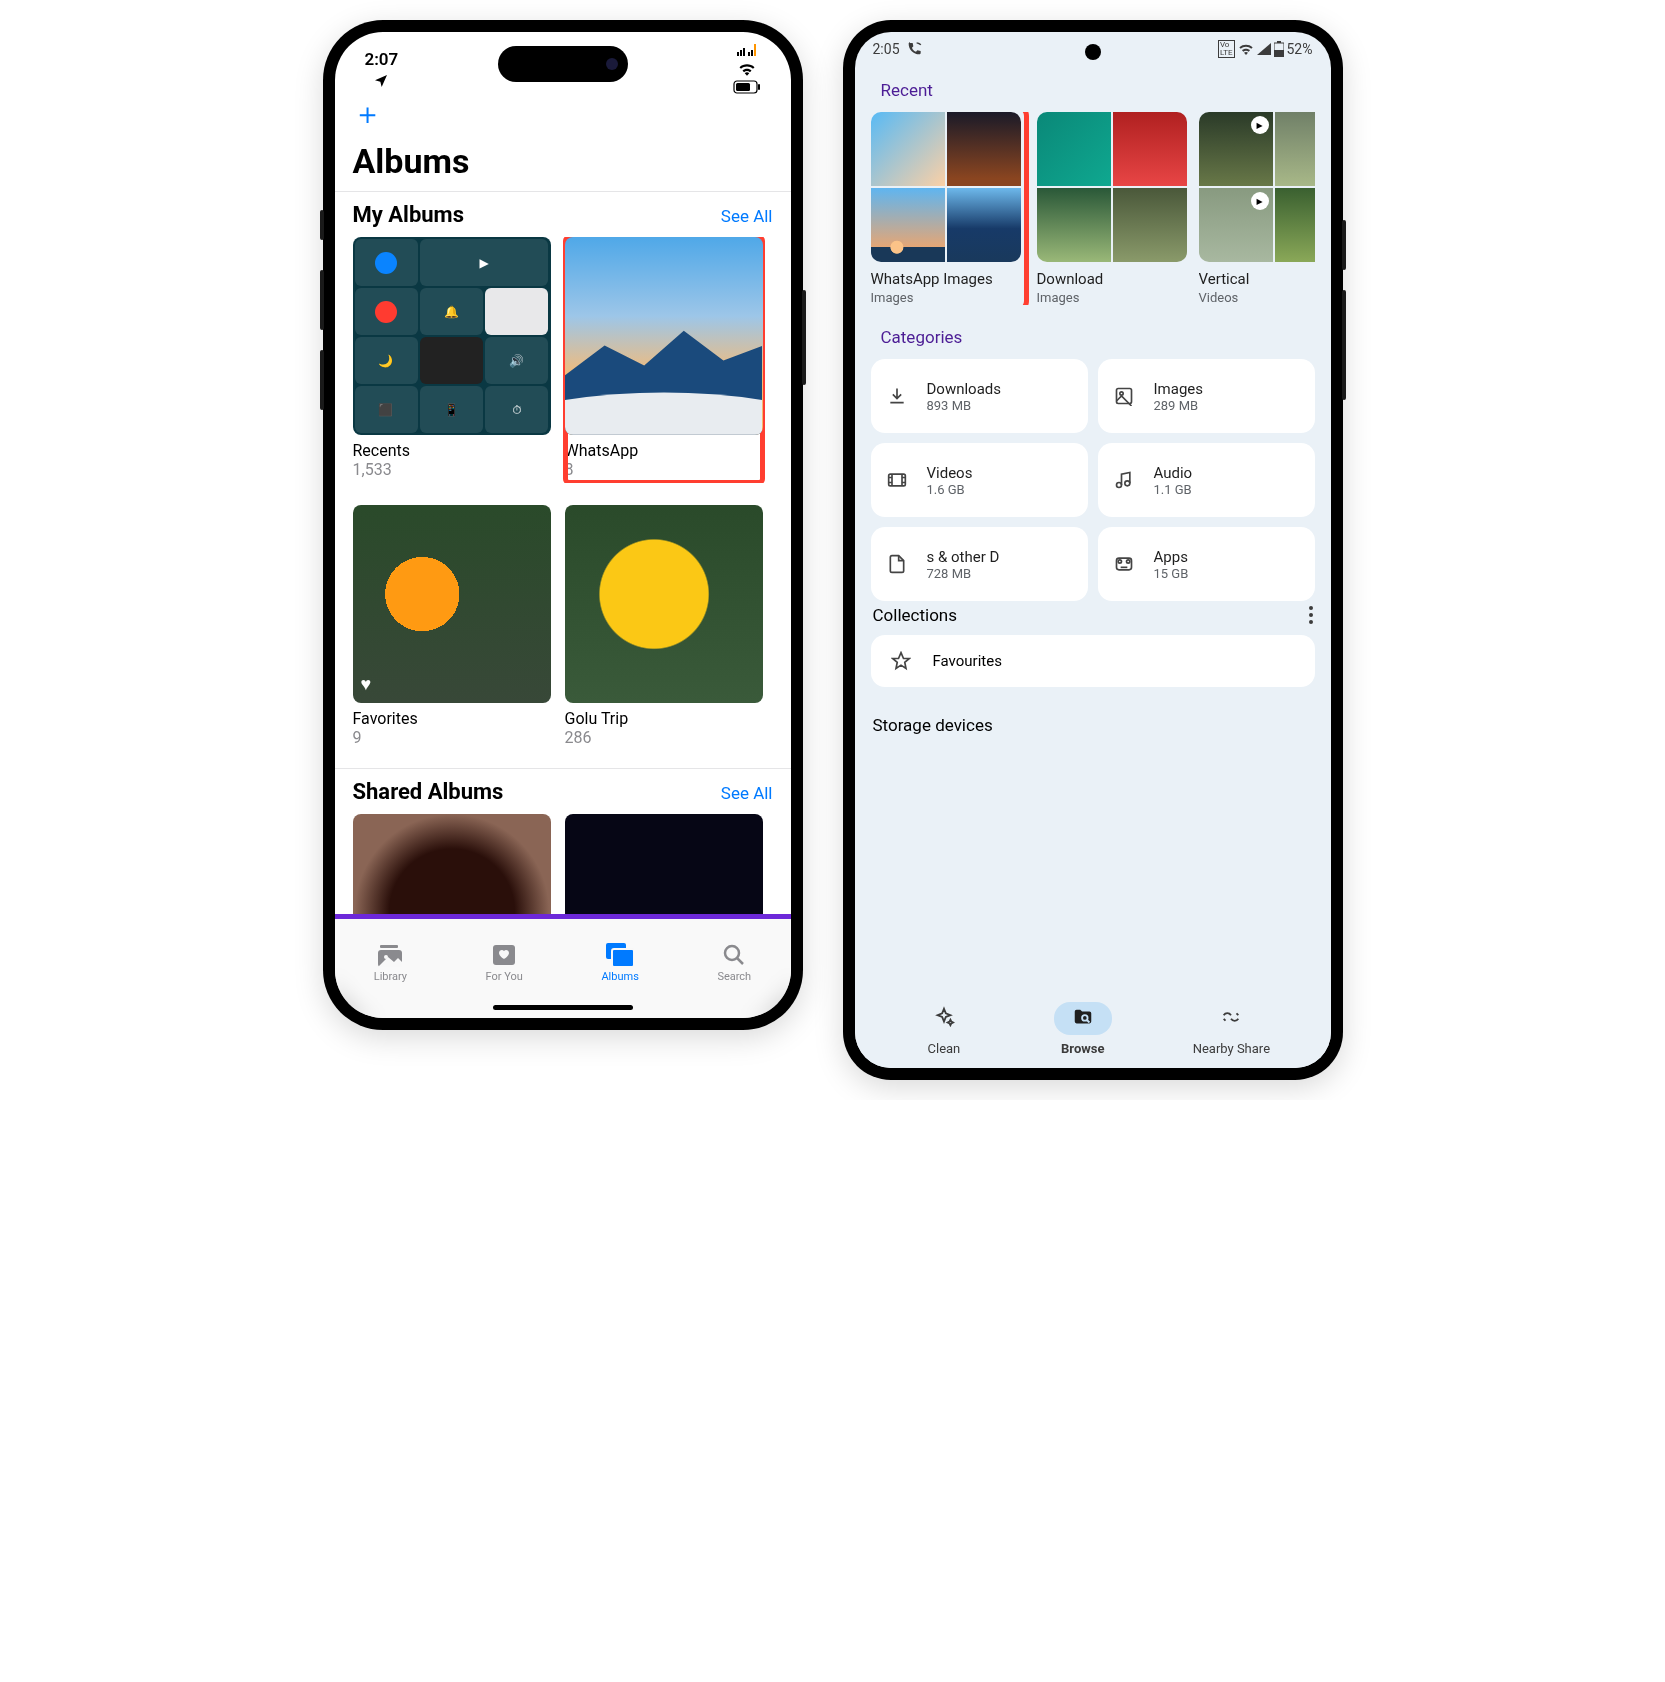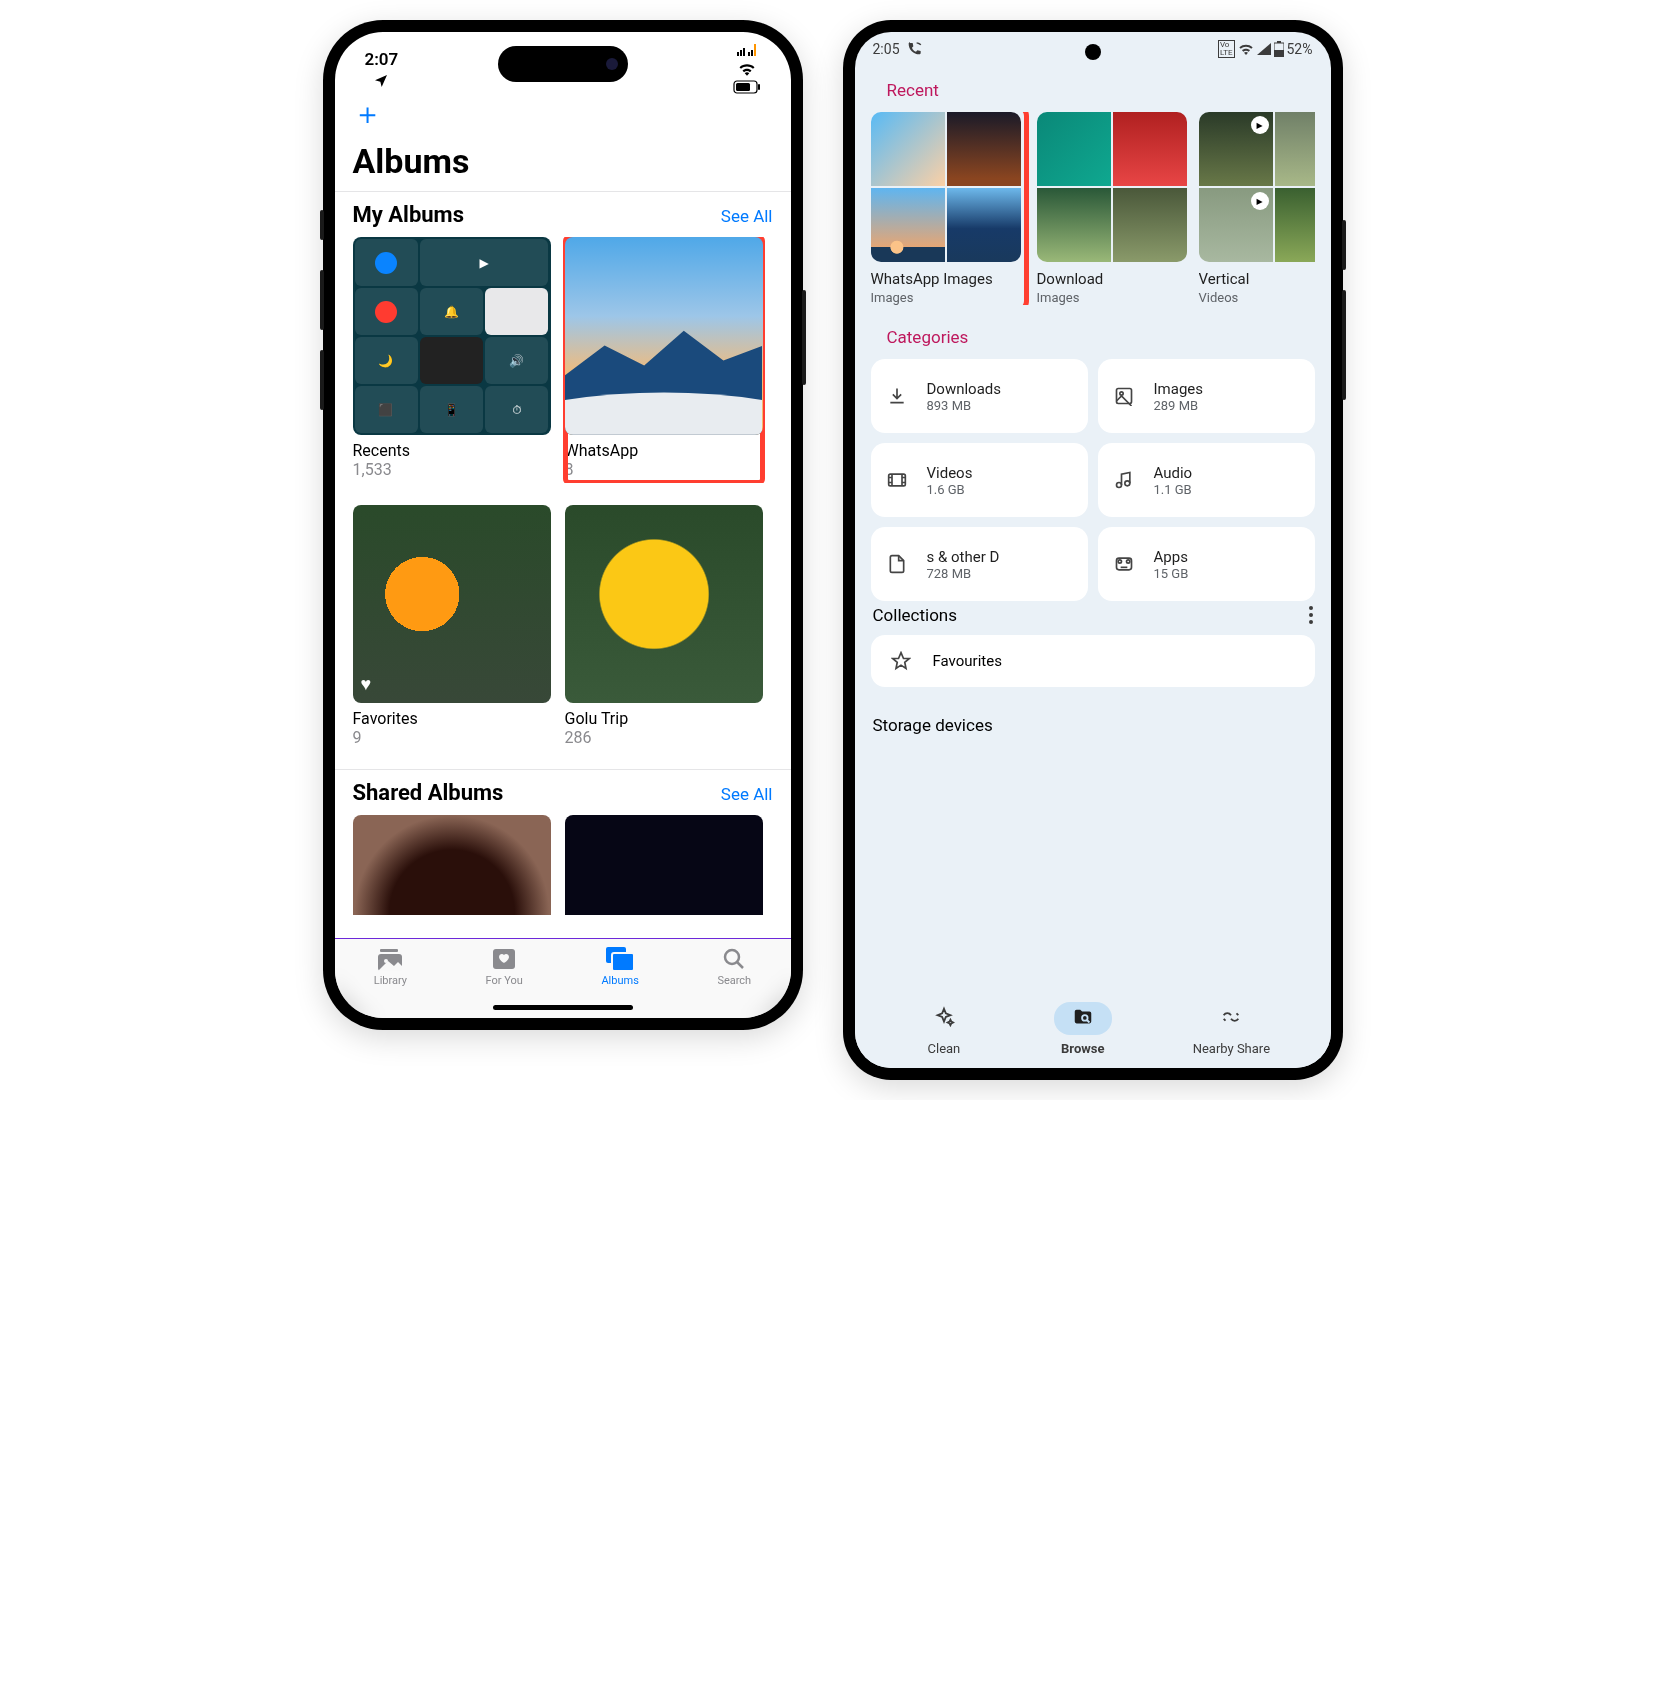--- a/index.html
+++ b/index.html
@@ -44,39 +44,39 @@
 
 .thumb-fav { background: radial-gradient(circle at 35% 45%, #ff9a12 0%, #ff9a12 22%, transparent 22%), linear-gradient(#2a4a2a,#384838); }
 .heart { position:absolute; left:8px; bottom:8px; color:#fff; font-size:18px; }
 .thumb-golu { background: radial-gradient(circle at 45% 45%, #fbc815 0%, #fbc815 35%, transparent 36%), linear-gradient(#2a4a2a,#3a5a3a); }
 .thumb-cake { background: radial-gradient(circle at 50% 65%, #2a0f0a 0%, #2a0f0a 45%, #8a6555 70%); position:relative; }
 .thumb-dark { background: #060615; }
 
 .shared-grid { display: flex; gap: 14px; overflow: hidden; height: 100px; }
 .shared-thumb { width: 198px; height: 150px; border-radius: 8px; flex-shrink:0; }
 
-.tab-bar-ios { height: 80px; background: #f8f8f8cc; backdrop-filter: blur(10px); border-top: 1px solid #6d28d9; display: flex; justify-content: space-around; align-items: flex-start; padding-top: 8px; }
+.tab-bar-ios { height: 104px; background: #f8f8f8cc; backdrop-filter: blur(10px); border-top: 5px solid #6d28d9; display: flex; justify-content: space-around; align-items: flex-start; padding-top: 24px; }
 .tab-ios { display:flex; flex-direction:column; align-items:center; gap:3px; font-size:11px; color:#8a8a8e; }
 .tab-ios.active { color: #007aff; }
 .home-indicator { position:absolute; bottom:8px; left:50%; transform:translateX(-50%); width:140px; height:5px; background:#000; border-radius:3px; }
 
 
 .android-frame { width: 500px; height: 1060px; background: #000; border-radius: 48px; padding: 12px; position: relative; box-shadow: 0 8px 30px rgba(0,0,0,.15); }
 .ab-right1 { position:absolute; right:-3px; top:200px; width:4px; height:50px; background:#1a1a1a; border-radius:3px; }
 .ab-right2 { position:absolute; right:-3px; top:270px; width:4px; height:110px; background:#1a1a1a; border-radius:3px; }
 .android-screen { width:100%; height:100%; background:#eaf1f7; border-radius:36px; overflow:hidden; display:flex; flex-direction:column; position:relative; }
 .punch-hole { position:absolute; top:12px; left:50%; transform:translateX(-50%); width:16px; height:16px; background:#000; border-radius:50%; }
 .status-bar-and { display:flex; justify-content:space-between; padding:8px 18px; font-size:14px; color:#3c3c3c; height:34px; align-items:center; }
 .status-right-and { display:flex; align-items:center; gap:3px; }
 
 .search-pill { margin: 10px 16px; background:#fff; border-radius:28px; height:48px; display:flex; align-items:center; padding:0 16px; gap:16px; }
 .search-pill input { border:none; outline:none; flex:1; font-size:17px; background:transparent; }
 
 .and-content { flex:1; overflow:hidden; padding:0 16px; display:flex; flex-direction:column; }
-.and-section-title { font-size:17px; color:#be185d; margin: 14px 16px 12px; }
+.and-section-title { font-size:17px; color:#4c1d95; margin: 14px 10px 12px; }
 .and-section-row { display:flex; justify-content:space-between; align-items:center; margin:4px 2px 10px; }
 
 .recent-row { display:flex; gap:12px; overflow:hidden; }
 .recent-item { width:150px; flex-shrink:0; }
 .recent-thumb-grid { width:150px; height:150px; display:grid; grid-template-columns:1fr 1fr; grid-template-rows:1fr 1fr; gap:2px; border-radius:10px; overflow:hidden; }
 .rt { background:#888; position:relative; }
 .rt1 { background: linear-gradient(135deg,#58baf5,#fbd0a6); }
 .rt2 { background: linear-gradient(#1a1a28,#8a4520 90%); }
 .rt3 { background: radial-gradient(circle at 35% 80%, #fbc388 8%, transparent 9%), linear-gradient(#5fb5f0 0%,#e5a675 80%,#193858 80%); }
 .rt4 { background: linear-gradient(#6db8eb 0%,#173a68 55%,#19395c 100%); }

